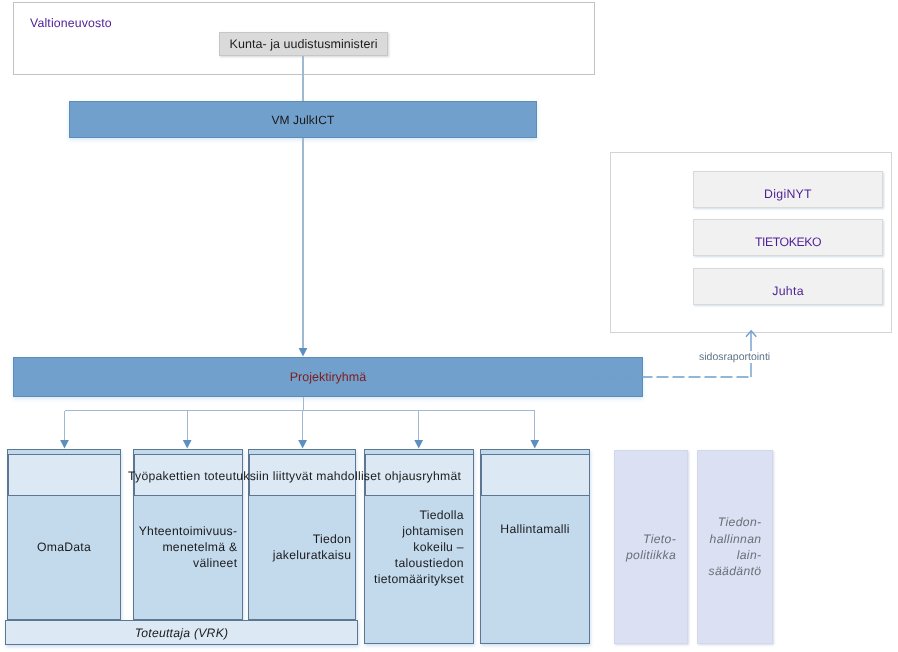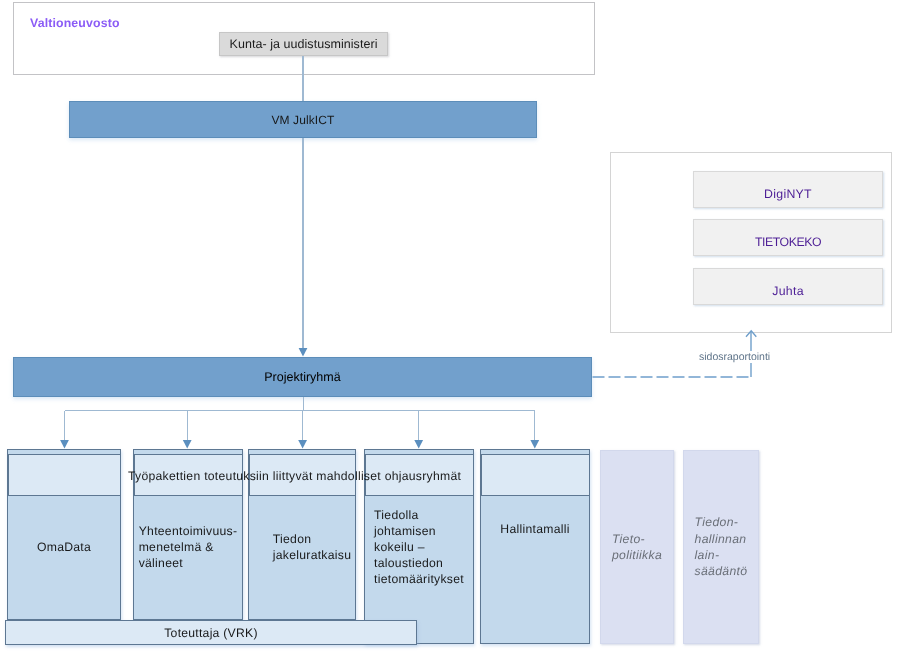--- a/index.html
+++ b/index.html
@@ -1,39 +1,39 @@
 <!DOCTYPE html>
 <html><head>
 <meta charset="utf-8">
 <title>Organisaatiokaavio</title>
 <style>
   html,body{margin:0;padding:0;background:#ffffff;}
   body{width:898px;height:652px;position:relative;overflow:hidden;
        font-family:"Liberation Sans",sans-serif;color:#1a1a1a;
        -webkit-font-smoothing:antialiased;text-rendering:geometricPrecision;}
   .abs{position:absolute;box-sizing:border-box;}
-  .ctr{display:flex;align-items:center;justify-content:center;text-align:left;}
+  .ctr{display:flex;align-items:center;justify-content:center;text-align:right;}
 
   
   #gov-frame{left:13px;top:2px;width:582px;height:73px;border:1px solid #c3c3c6;background:#fff;}
-  #gov-label{left:30px;top:16px;font-size:12.3px;color:#8b5cf6;letter-spacing:.15px;font-weight:bold;}
+  #gov-label{left:30px;top:16px;font-size:12.3px;color:#4c1d95;letter-spacing:.15px;}
 
   
   #minister-box{left:219px;top:32px;width:169px;height:24px;background:#dadada;
      border:1px solid #c6c6c6;font-size:12.5px;color:#1c1c1c;letter-spacing:.05px;
      box-shadow:1px 1px 2px rgba(170,170,175,.5);}
 
   
   #vm-box{left:69px;top:101px;width:468px;height:37px;background:#72a0cc;
      border:1px solid #5c8db9;font-size:12px;color:#18191a;letter-spacing:.1px;
      box-shadow:0 2px 4px rgba(150,190,230,.35);}
 
   
-  #project-box{left:13px;top:357px;width:579px;height:40px;background:#72a0cc;
-     border:1px solid #5c8db9;font-size:12.5px;color:#000000;
+  #project-box{left:13px;top:357px;width:630px;height:40px;background:#72a0cc;
+     border:1px solid #5c8db9;font-size:12.5px;color:#7f1d1d;
      box-shadow:0 2px 4px rgba(150,190,230,.35);}
 
   
   #stake-panel{left:610px;top:152px;width:282px;height:181px;border:1px solid #d4d4d4;background:#fff;}
   .stake-item{left:693px;width:190px;height:37px;background:#f1f1f1;border:1px solid #d9d9d9;
      font-size:12.3px;color:#4c1d95;box-shadow:1px 1px 2px rgba(150,180,210,.45);letter-spacing:.3px;
      padding-top:8px;}
   #stake-0{top:171px;}
   #stake-1{top:219px;letter-spacing:-.45px;}
   #stake-2{top:268px;}
@@ -41,27 +41,27 @@
      background:#fff;line-height:12px;z-index:5;}
 
   
   .wp-outer{background:#c3d9ec;border:1px solid #5d7792;box-shadow:1px 2px 3px rgba(150,185,225,.4);}
   .wp-head{background:#dce9f5;border:1px solid #5d7792;}
   .wp-body{font-size:12.2px;color:#18191a;line-height:16px;white-space:pre-line;letter-spacing:.28px;}
 
   #wp-banner{left:128px;top:468.5px;width:340px;font-size:12.2px;color:#18191a;text-align:left;
      letter-spacing:.28px;line-height:14px;}
 
-  #implementer-band{left:5px;top:620px;width:412px;height:25px;background:#dce9f5;
+  #implementer-band{left:5px;top:620px;width:353px;height:25px;background:#dce9f5;
      border:1px solid #5d7792;font-size:12.2px;color:#18191a;letter-spacing:.25px;
-     box-shadow:1px 2px 3px rgba(150,185,225,.45);}
+     box-shadow:1px 2px 3px rgba(150,185,225,.45);font-style:italic;}
 
   .ctx-box{background:#dbe0f2;border:1px solid #d2d8ec;font-size:12.2px;color:#6a6f78;
      font-style:italic;line-height:16.3px;white-space:pre-line;letter-spacing:.35px;
-     box-shadow:1px 1px 2px rgba(170,180,205,.5);}
+     box-shadow:1px 1px 2px rgba(170,180,205,.5);margin-left:14px;}
 
   svg.lines{position:absolute;left:0;top:0;width:898px;height:652px;pointer-events:none;}
 </style>
 </head>
 <body>
 
 <div class="abs" id="gov-frame"></div>
 <div class="abs" id="gov-label">Valtioneuvosto</div>
 
 <div class="abs ctr" id="minister-box">Kunta- ja uudistusministeri</div>

